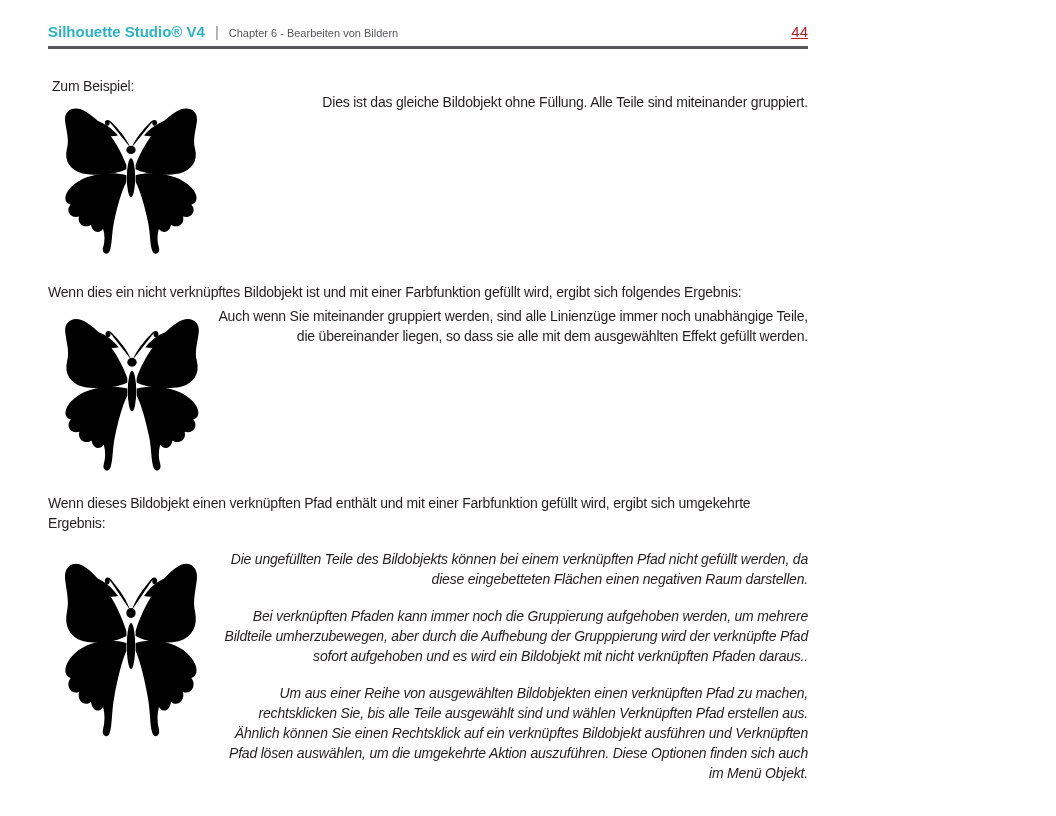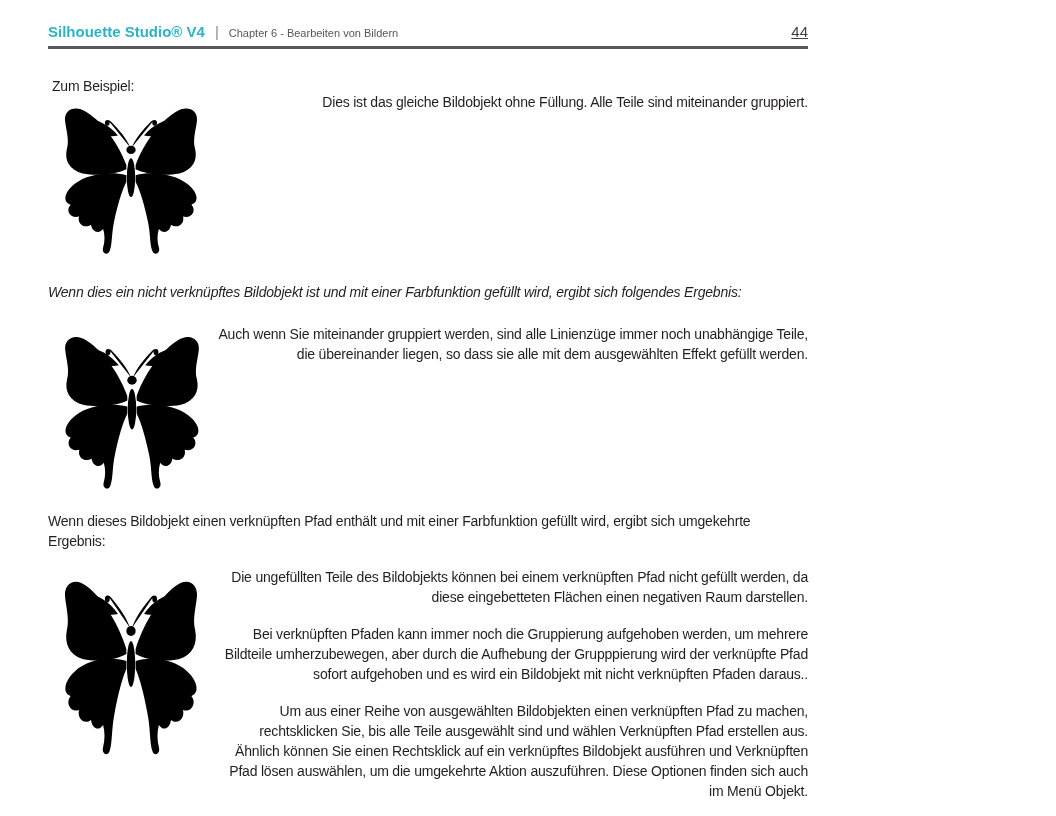--- a/index.html
+++ b/index.html
@@ -4,39 +4,39 @@
 <style>
   html,body{margin:0;padding:0;background:#ffffff;}
   body{width:1056px;height:816px;font-family:"Liberation Sans",sans-serif;color:#221e1f;overflow:hidden;}
   .page{box-sizing:border-box;width:856px;height:816px;padding:0 48px;}
 
   
   .hdr{display:flex;align-items:baseline;padding-top:23px;padding-bottom:6px;border-bottom:3px solid #59595b;}
   .hdr .brand{color:#2bb3c6;font-weight:700;font-size:15px;}
   .hdr .sep{color:#8a8b8d;font-size:15px;margin:0 10px;}
   .hdr .chapter{color:#55565a;font-size:11px;}
-  .hdr .pageno{margin-left:auto;color:#404040;font-size:15px;text-decoration:underline;}
+  .hdr .pageno{margin-left:auto;color:#b91c1c;font-size:15px;text-decoration:underline;}
 
   
   .label{font-size:14px;margin:29px 0 2px 4px;letter-spacing:-0.2px;}
   .heading{font-size:14px;letter-spacing:-0.2px;margin:0;line-height:20px;}
-  .h2{margin-top:26px;font-style:italic;}
+  .h2{margin-top:26px;}
   .h3{margin-top:20px;}
   .caption,.paras p{font-size:14px;letter-spacing:-0.2px;line-height:20px;margin:0;text-align:right;}
   .caption.cap1{margin-top:-4px;}
   .capcol{flex:1;max-width:800px;margin-left:2px;}
   .paras p{margin-bottom:17px;}
   .paras p:last-child{margin-bottom:8px;}
 
   
   .figrow{display:flex;align-items:flex-start;}
   .figrow .fig{flex:none;margin-left:4px;}
   .row1{margin-top:2px;}
-  .row2{margin-top:22px;}
-  .row3{margin-top:16px;}
+  .row2{margin-top:4px;}
+  .row3{margin-top:16px;font-style:italic;}
   svg.butterfly.outline{--bf:transparent;--bd:transparent;--bs:#e7c3c5;}
   svg.butterfly.filled{--bf:#f8c6c8;--bd:transparent;--bs:#e7a0a3;}
   svg.butterfly.compound{--bf:#f8c6c8;--bd:#ffffff;--bs:#e7a0a3;}
   .defs-holder{position:absolute;width:0;height:0;overflow:hidden;}
 </style>
 </head>
 <body>
 
 <svg class="defs-holder" aria-hidden="true">
   <defs>

